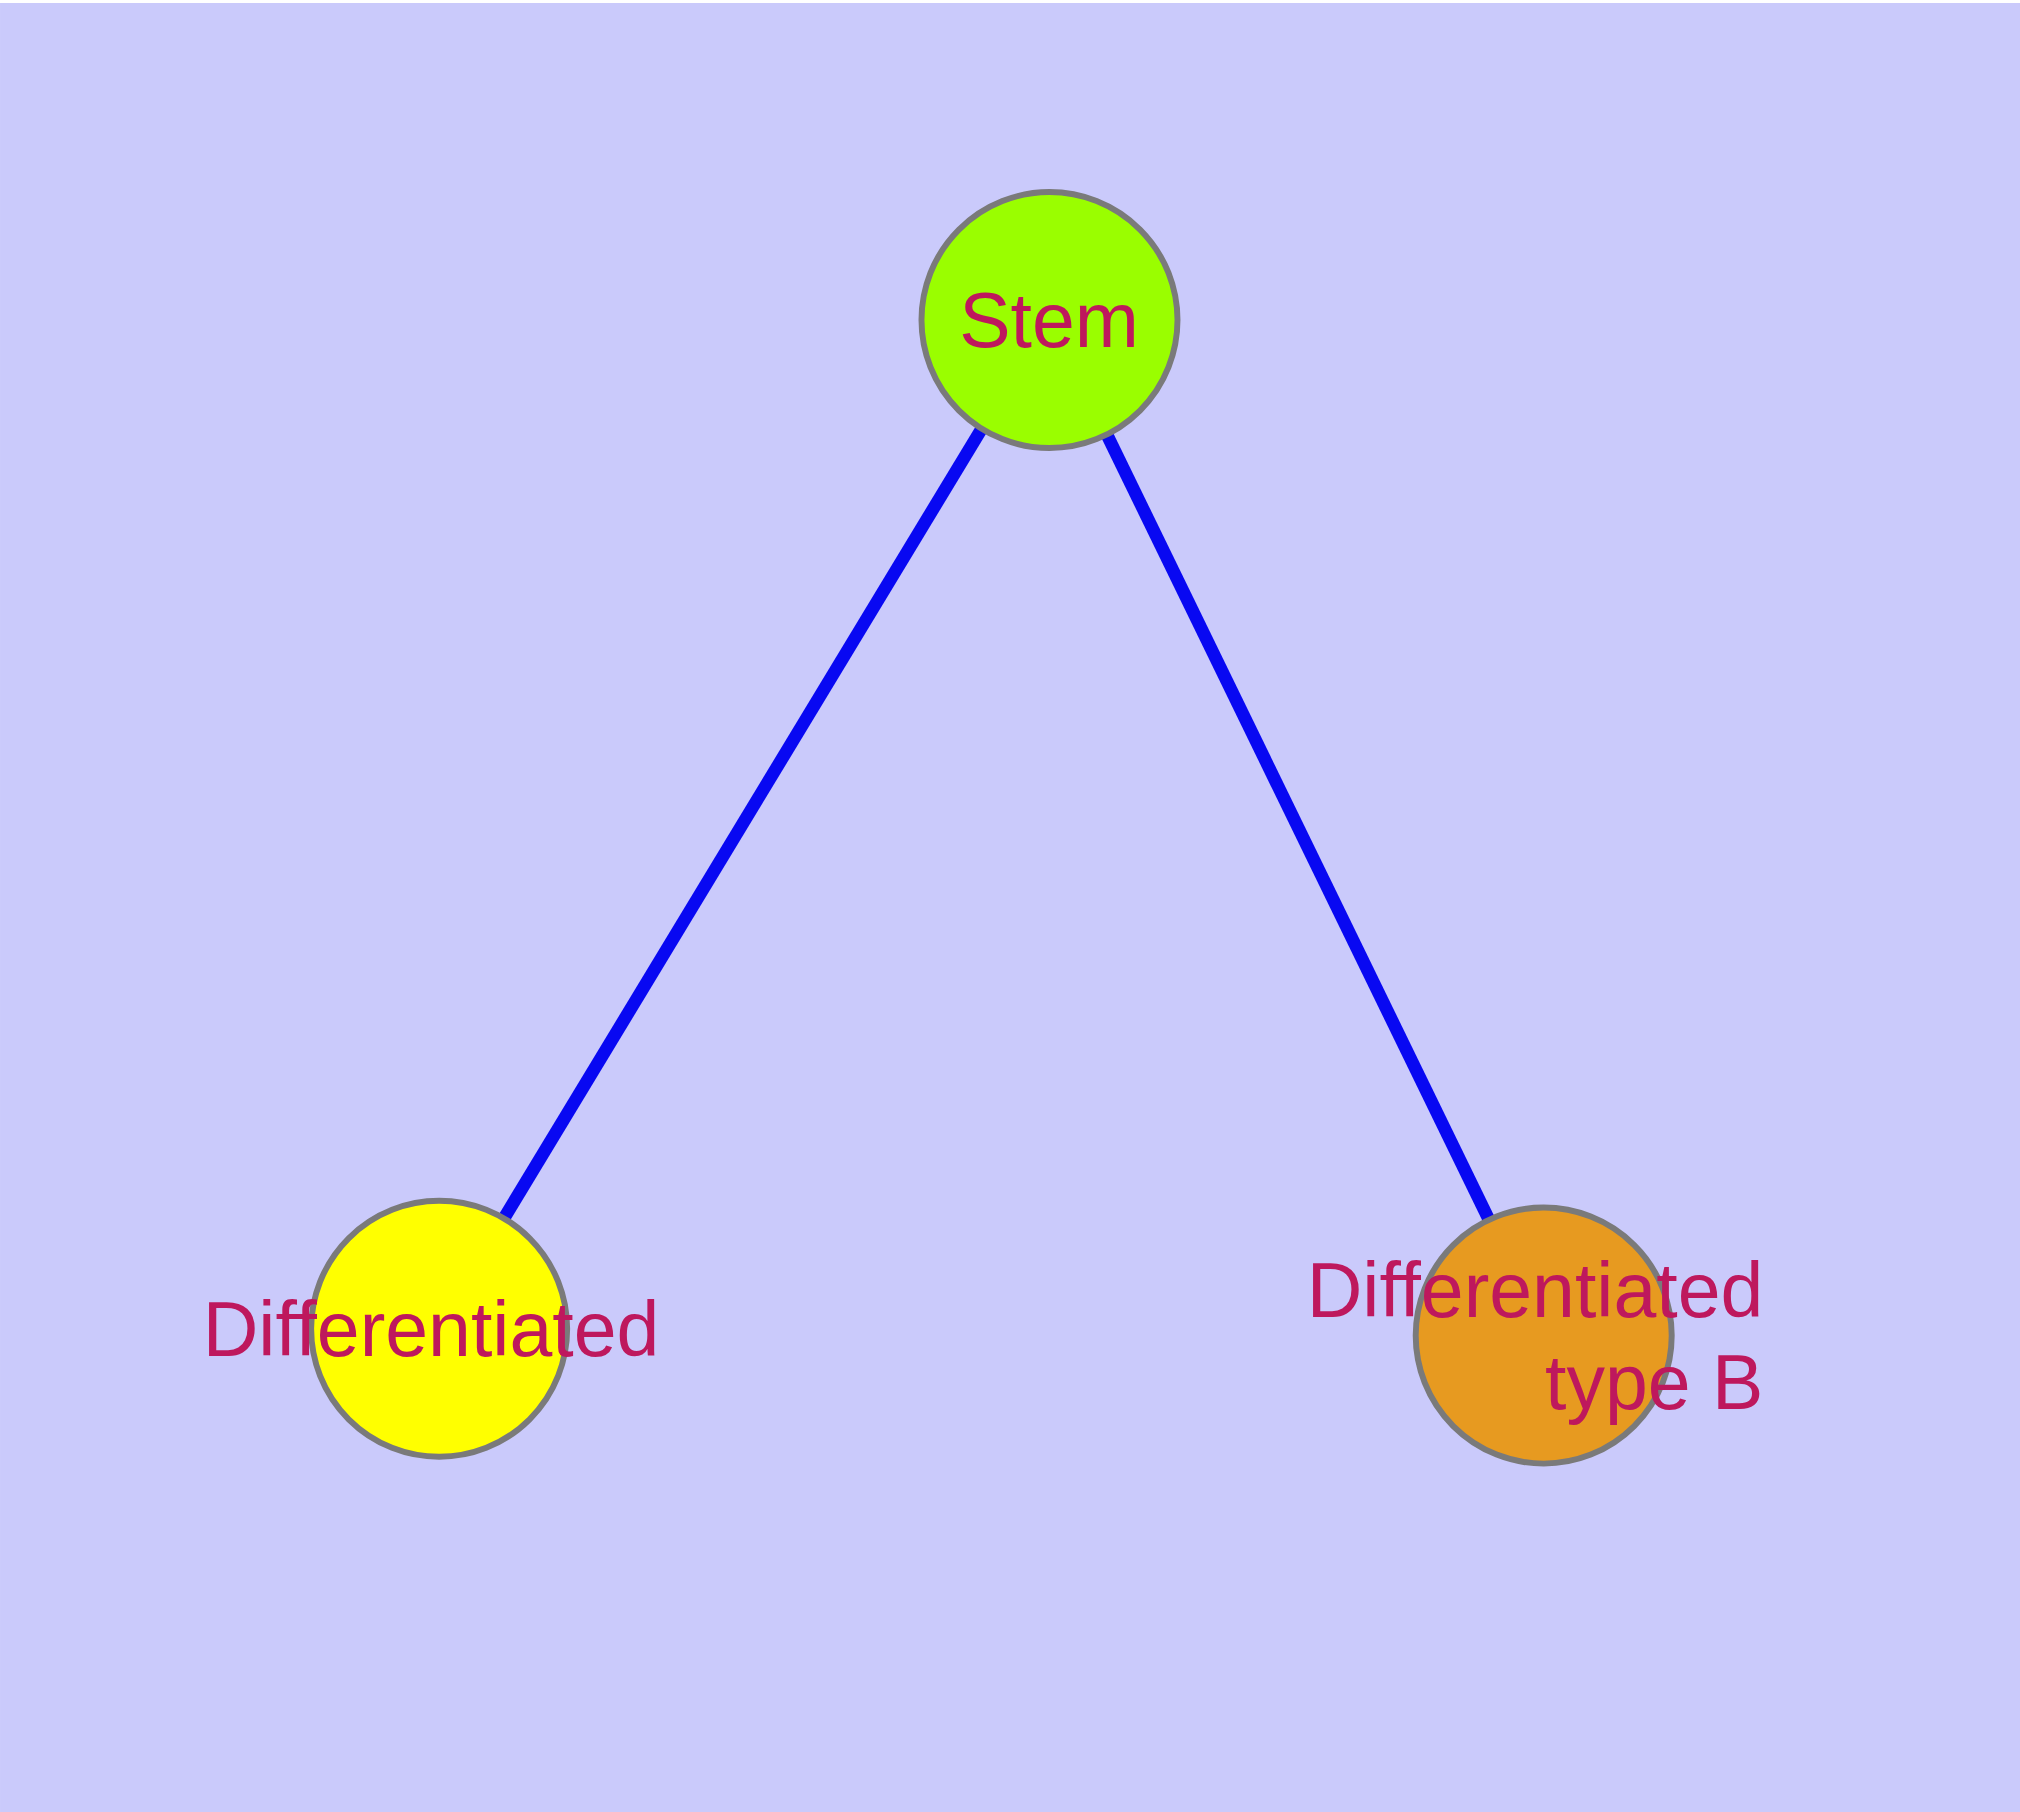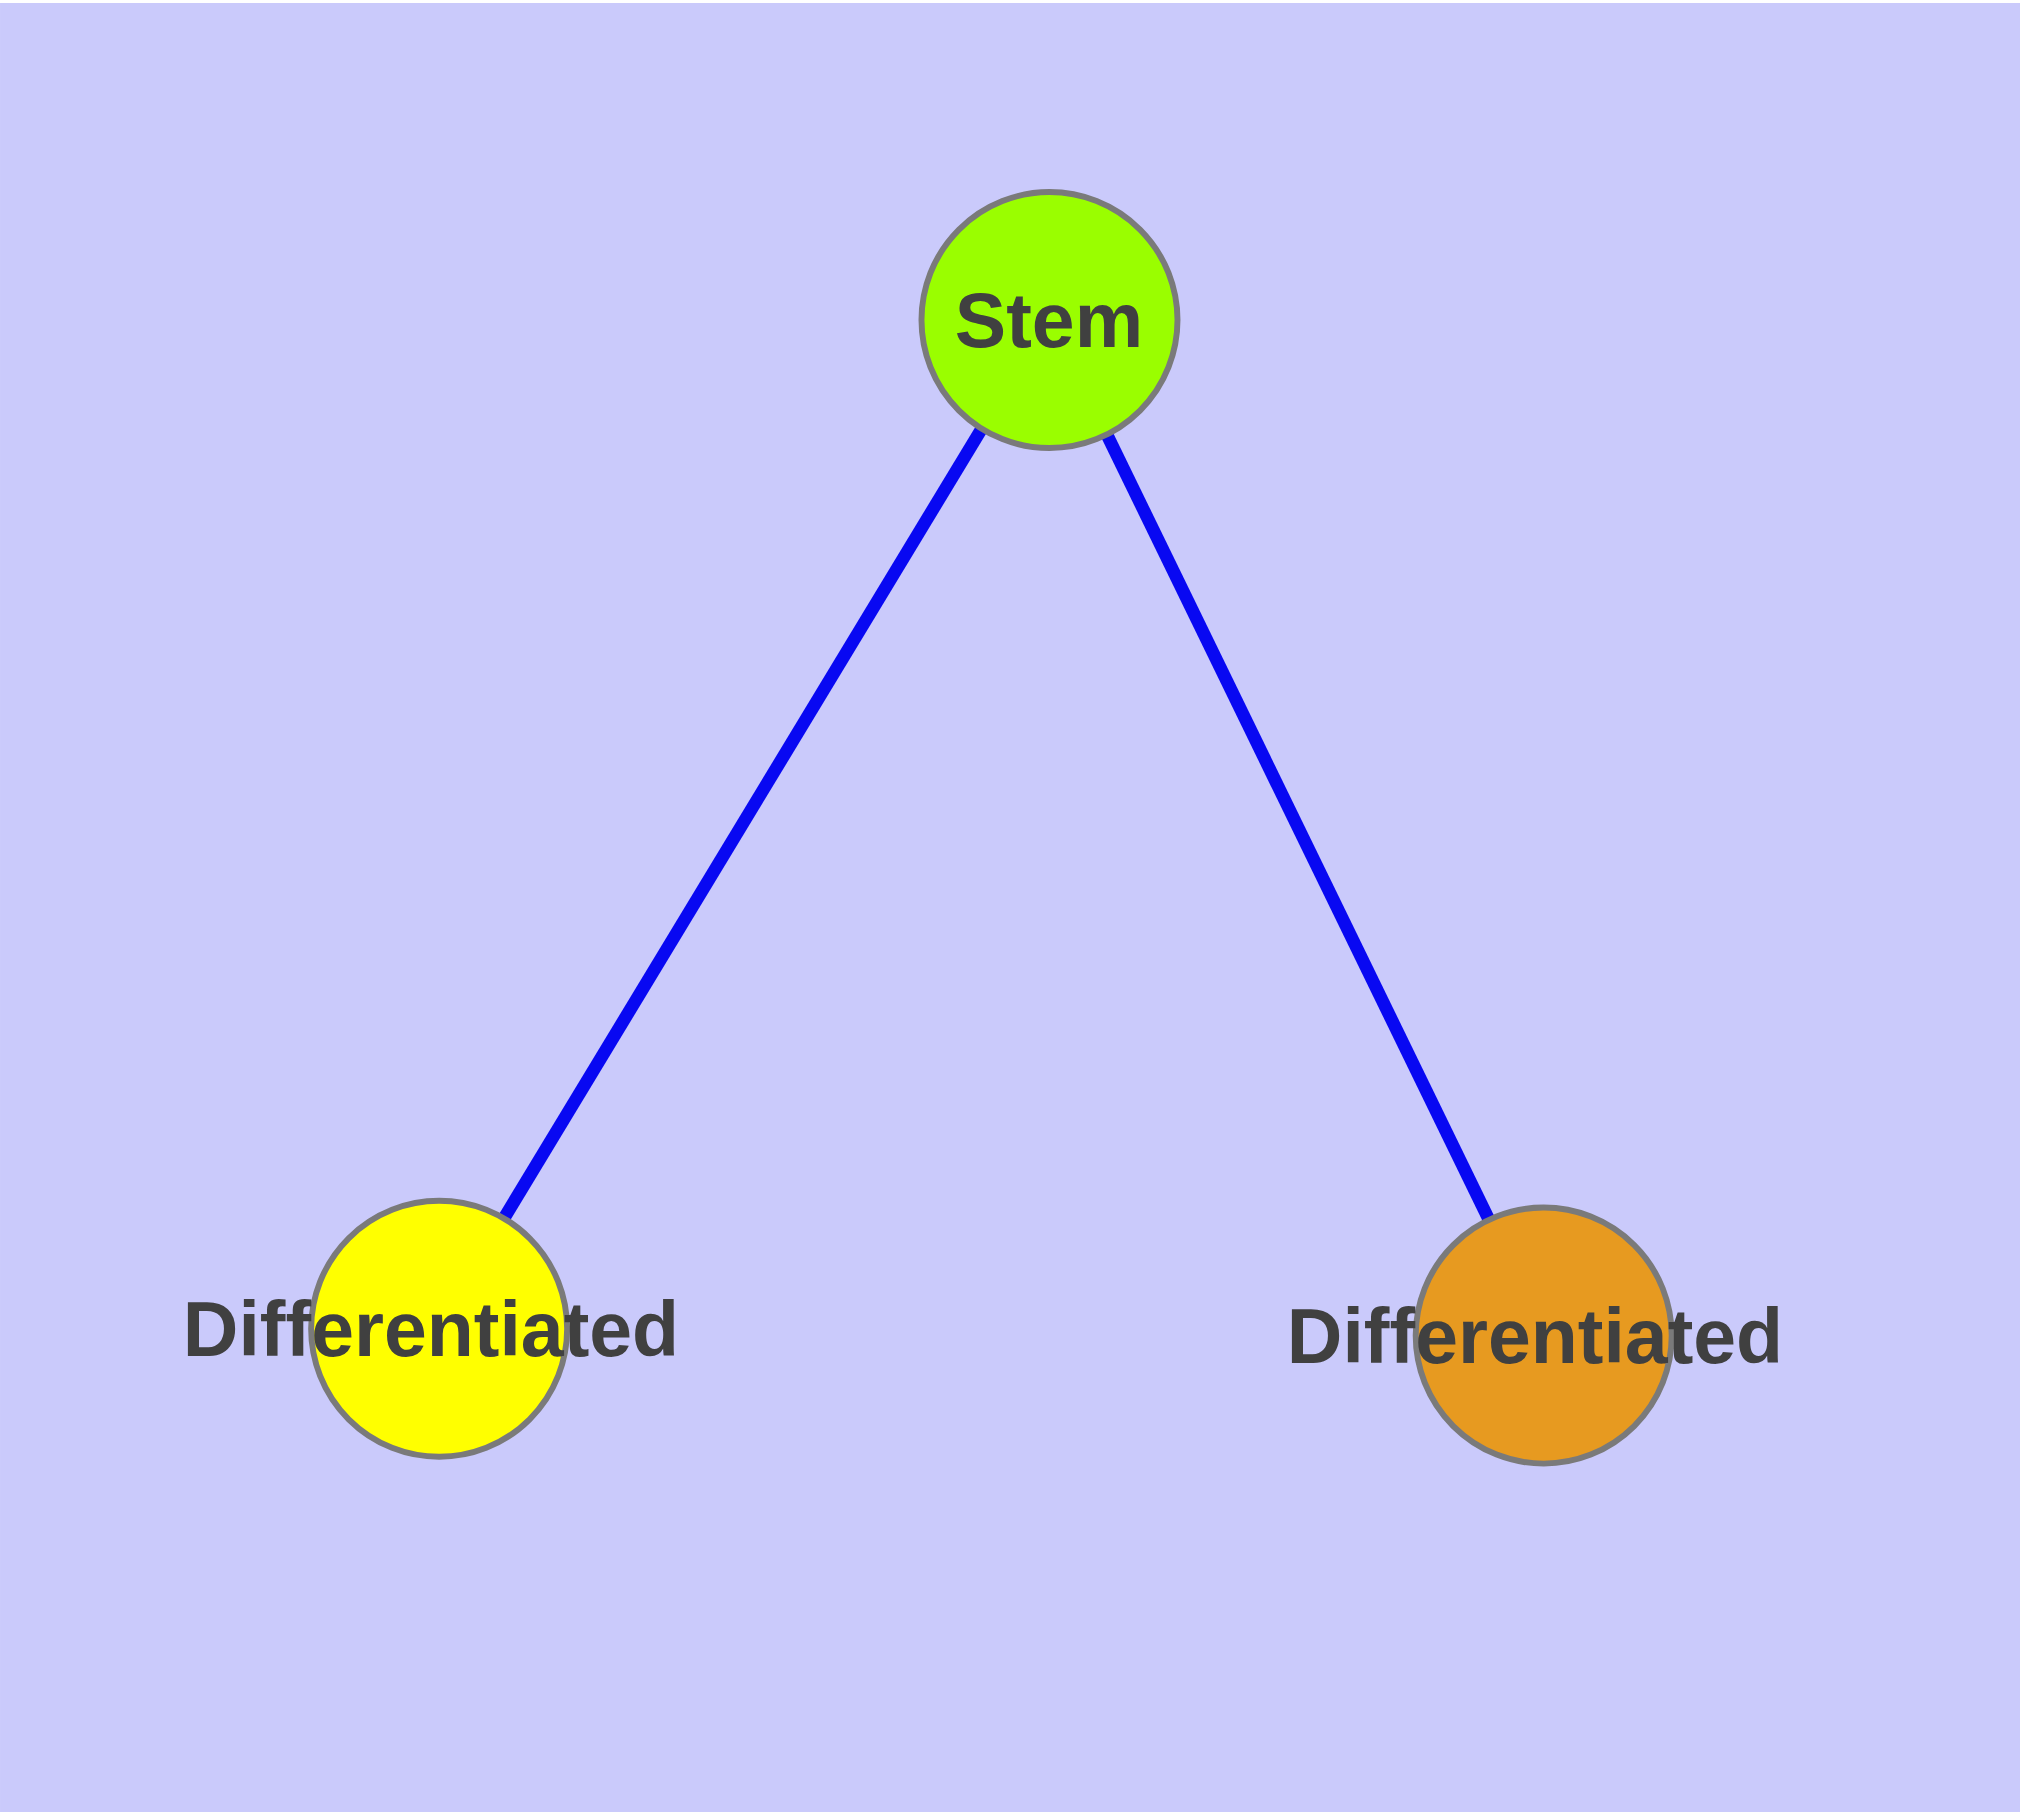--- a/index.html
+++ b/index.html
@@ -21,22 +21,22 @@
     left: 0;
     top: 3.4px;           
     width: 2021px;
     height: 1809px;
     display: block;
   }
   .node-label {
     position: absolute;
     transform: translate(-50%, -50%);
     text-align: right;
-    color: #404040;
-    font-weight: bold;
+    color: #be185d;
+    font-weight: normal;
     font-size: 77px;
     line-height: 92px;
     white-space: nowrap;
     pointer-events: none;
   }
   .node-label .line { display: block; }
 </style>
 </head>
 <body>
 
@@ -57,16 +57,17 @@
   <div class="node-label" style="left:1049px; top:320px;">
     <span class="line">Stem</span>
   </div>
 
   <div class="node-label" style="left:431px; top:1329px;">
     <span class="line">Differentiated</span>
   </div>
 
   <div class="node-label" style="left:1535px; top:1336px;">
     <span class="line">Differentiated</span>
+    <span class="line">type B</span>
   </div>
 
 </div>
 
 
 </body></html>

